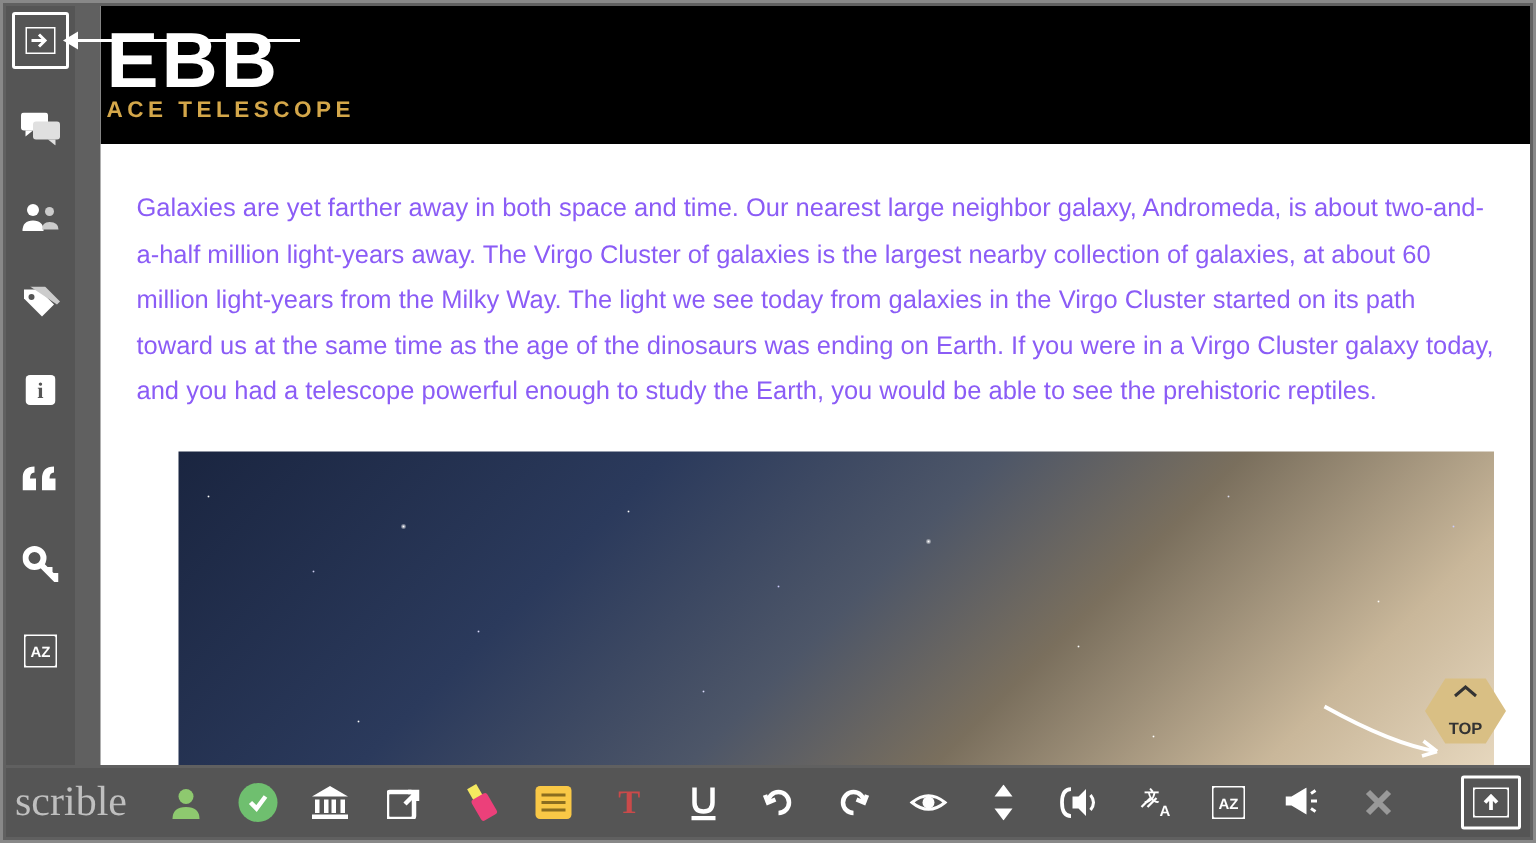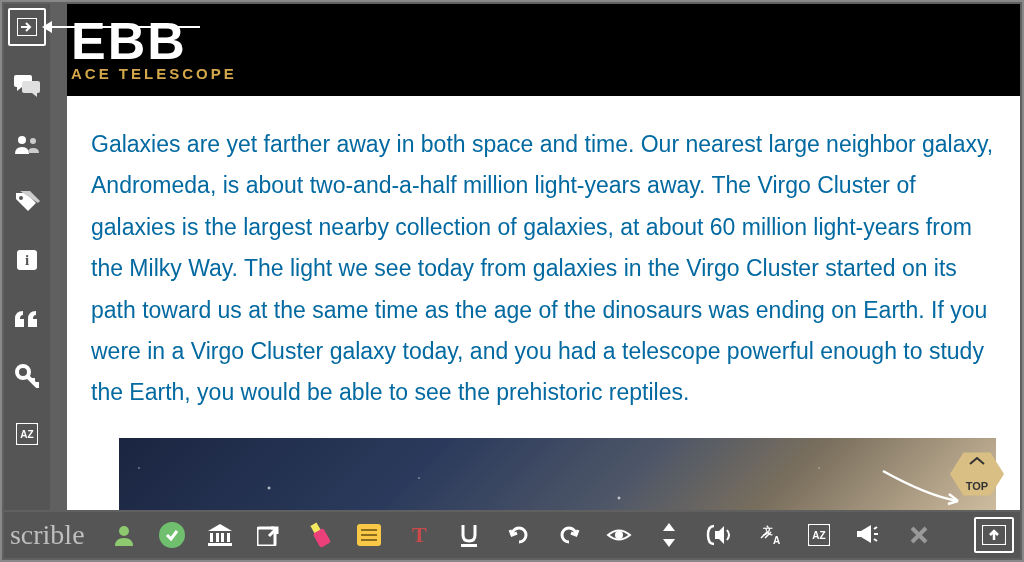--- a/index.html
+++ b/index.html
@@ -87,23 +87,23 @@
       content: '';
       position: absolute;
       left: -8px;
       top: -5px;
       border-right: 10px solid white;
       border-top: 6px solid transparent;
       border-bottom: 6px solid transparent;
     }
     .paragraph {
       padding: 28px 24px 16px 24px;
-      font-size: 23px;
+      font-size: 17px;
       line-height: 1.8;
-      color: #0369a1;
+      color: #8b5cf6;
     }
     .galaxy-img {
       margin: 8px 24px 0 52px;
       height: 220px;
       background: linear-gradient(135deg, #1a2540 0%, #2b3a5c 30%, #4d5668 50%, #7a6f5d 65%, #c9b79a 85%, #e8d9c0 100%);
       position: relative;
       overflow: hidden;
     }
     .galaxy-img .stars {
       position: absolute;
@@ -162,21 +162,20 @@
       position: absolute;
       left: 2px;
       right: 2px;
       bottom: 2px;
       height: 46px;
       background: #555;
       display: flex;
       align-items: center;
       padding: 0 6px;
       gap: 20px;
-      justify-content: flex-end;
     }
     .scrible-logo {
       color: #bfbfbf;
       font-size: 28px;
       font-weight: 500;
       font-family: Georgia, serif;
       margin-right: 4px;
       cursor: pointer;
     }
     .tool-btn {

